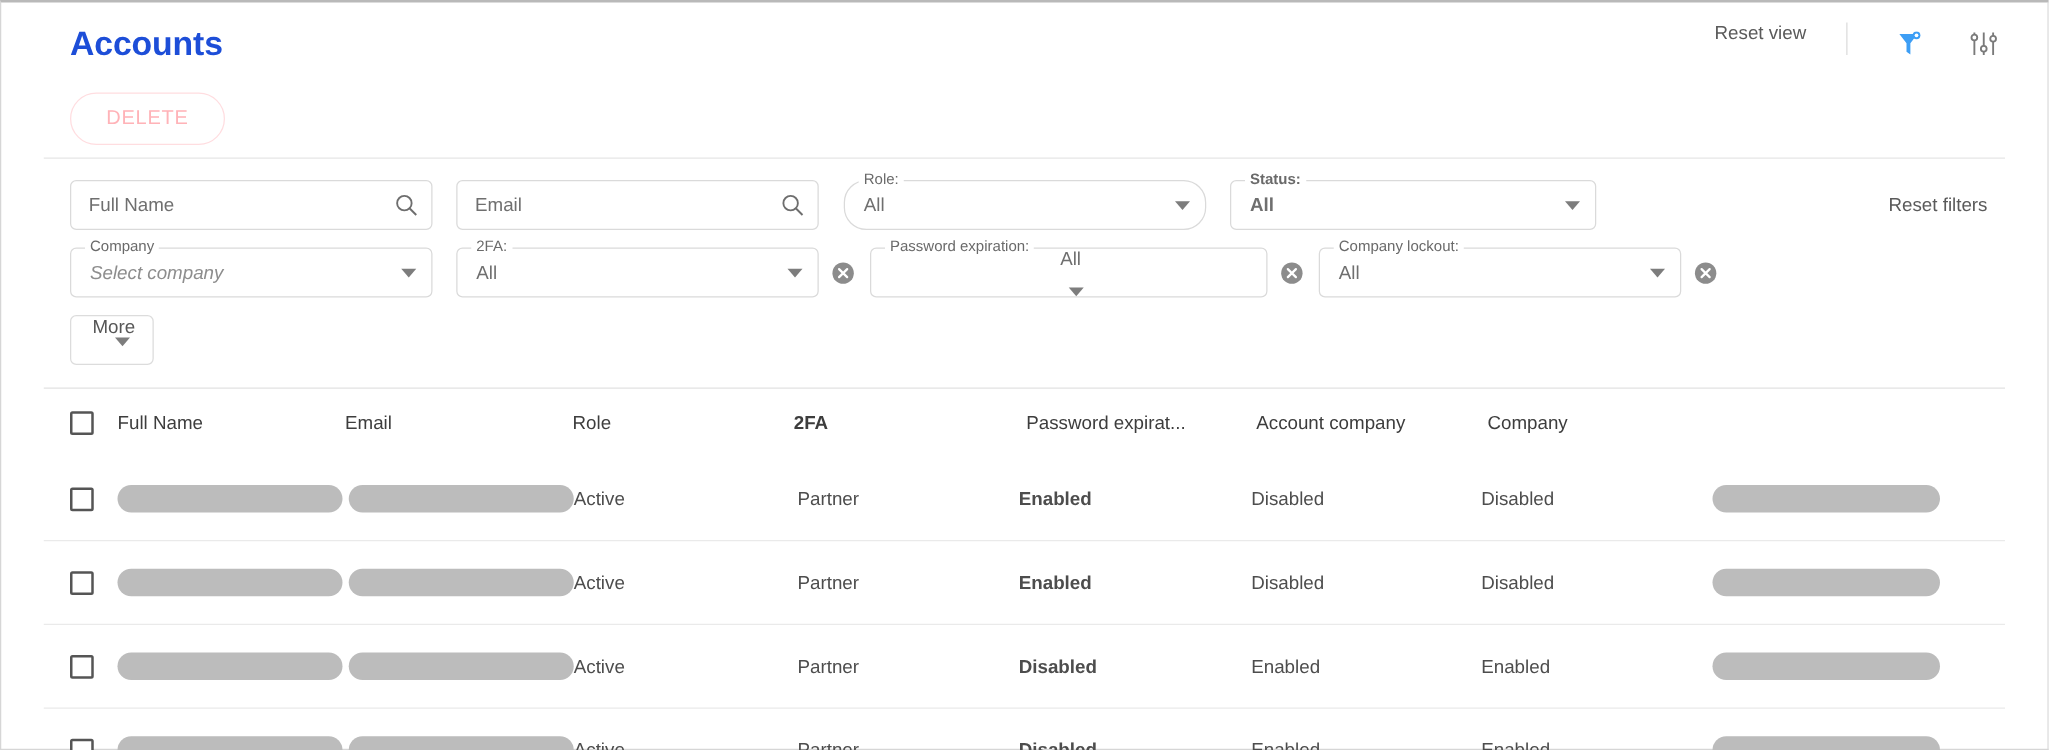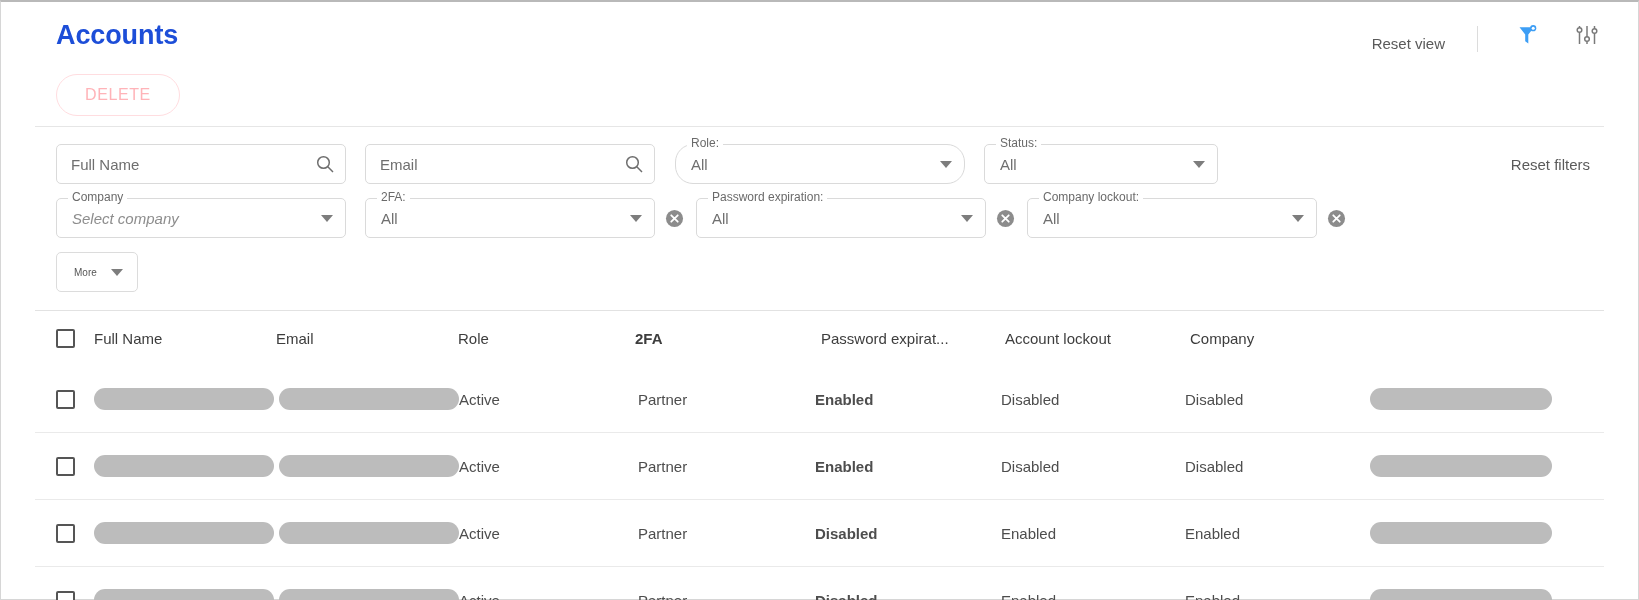--- a/index.html
+++ b/index.html
@@ -35,21 +35,21 @@
   .page-title {
     font-size: 27px;
     font-weight: 700;
     color: #1d4ed8;
     letter-spacing: -0.1px;
     line-height: 1;
     padding-top: 4px;
   }
   .header-right {
     display: flex;
-    align-items: flex-end;
+    align-items: flex-start;
     gap: 10px;
     padding-top: 4px;
   }
   .reset-view {
     font-size: 15px;
     color: #5a5a5a;
     cursor: pointer;
     padding-right: 22px;
   }
   .header-divider {
@@ -174,35 +174,36 @@
   }
 
   .btn-more {
     height: 40px;
     border: 1px solid #dcdcdc;
     border-radius: 5px;
     background: #ffffff;
     display: inline-flex;
     align-items: center;
     padding: 0 14px 0 17px;
-    font-size: 10px;
+    font-size: 15px;
     color: #565656;
     cursor: pointer;
     font-family: "Liberation Sans", sans-serif;
+    flex-direction: column;
   }
   .btn-more .caret { margin-left: 14px; }
 
   
   .w-fullname { width: 290px; }
   .w-email    { width: 290px; margin-left: 19px; }
   .w-role     { width: 290px; margin-left: 20px; border-radius: 18px; }
-  .w-status   { width: 234px; margin-left: 19px; }
+  .w-status   { width: 293px; margin-left: 19px; font-weight: bold; }
   .w-company  { width: 290px; }
   .w-2fa      { width: 290px; margin-left: 19px; }
-  .w-pwexp    { width: 290px; margin-left: 12px; }
+  .w-pwexp    { width: 318px; margin-left: 12px; flex-direction: column; }
   .w-lockout  { width: 290px; margin-left: 12px; }
 
   
   .table-wrap {
     margin: 0 34px;
     border-top: 1px solid #e2e2e2;
   }
   .trow {
     display: flex;
     align-items: center;
@@ -378,21 +379,21 @@
 
     <div class="trow head">
       <div class="cell c-check">
         <span class="checkbox"></span>
       </div>
       <div class="cell c-name">Full Name</div>
       <div class="cell c-email">Email</div>
       <div class="cell c-role">Role</div>
       <div class="cell c-2fa">2FA</div>
       <div class="cell c-pwexp">Password expirat...</div>
-      <div class="cell c-lockout">Account lockout</div>
+      <div class="cell c-lockout">Account company</div>
       <div class="cell c-company">Company</div>
     </div>
 
     <div class="trow">
       <div class="cell c-check">
         <span class="checkbox"></span>
       </div>
       <div class="name-group">
         <span class="redact name"></span>
         <span class="redact email"></span>

